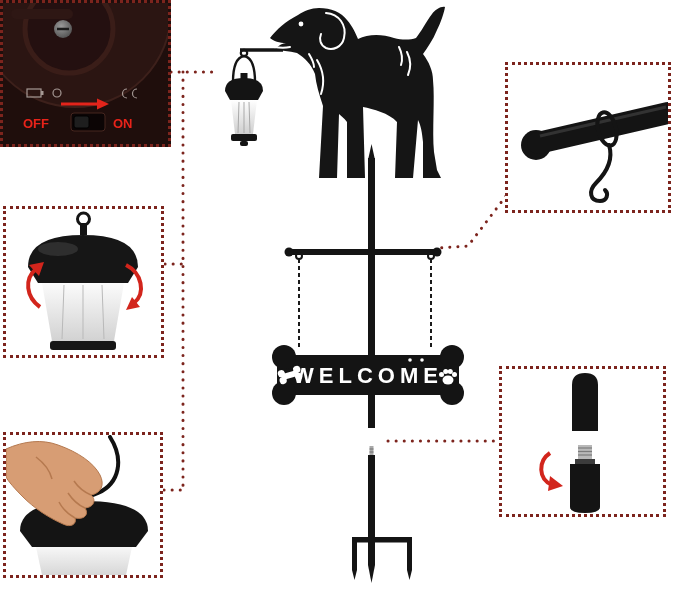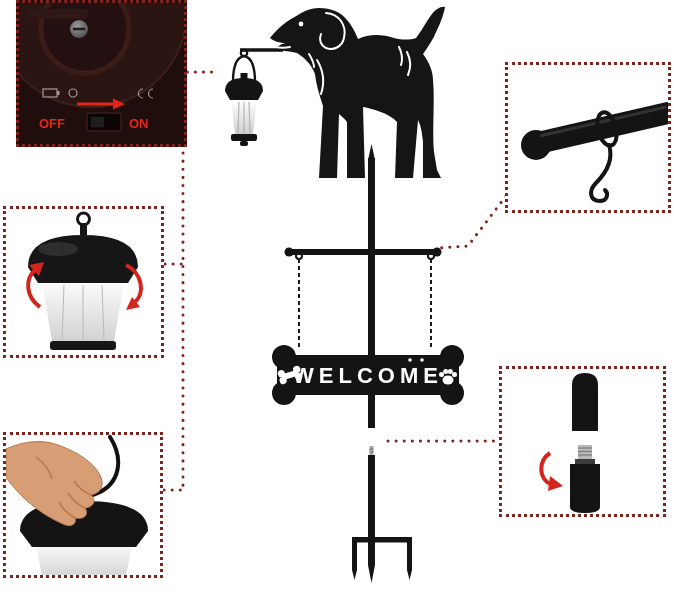--- a/index.html
+++ b/index.html
@@ -5,21 +5,21 @@
   html,body{margin:0;padding:0;background:#fff;}
   .canvas{
     position:relative;width:679px;height:608px;background:#ffffff;overflow:hidden;
     font-family:"Liberation Sans",sans-serif;
   }
   .main-art{position:absolute;left:0;top:0;z-index:1;}
   .inset{
     position:absolute;z-index:2;box-sizing:border-box;
     border:3px dotted #7c241d;background:#ffffff;overflow:hidden;
   }
-  #inset-solar{left:16px;top:0px;width:171px;height:147px;background:#1f0e0c;}
+  #inset-solar{left:0px;top:0px;width:171px;height:147px;background:#1f0e0c;}
   #inset-twist{left:3px;top:206px;width:161px;height:152px;}
   #inset-hand{left:3px;top:432px;width:160px;height:146px;}
   #inset-hook{left:505px;top:62px;width:166px;height:151px;}
   #inset-joint{left:499px;top:366px;width:167px;height:151px;}
   .inset svg{display:block;}
   text{font-family:"Liberation Sans",sans-serif;}
 </style>
 </head>
 <body>
 

